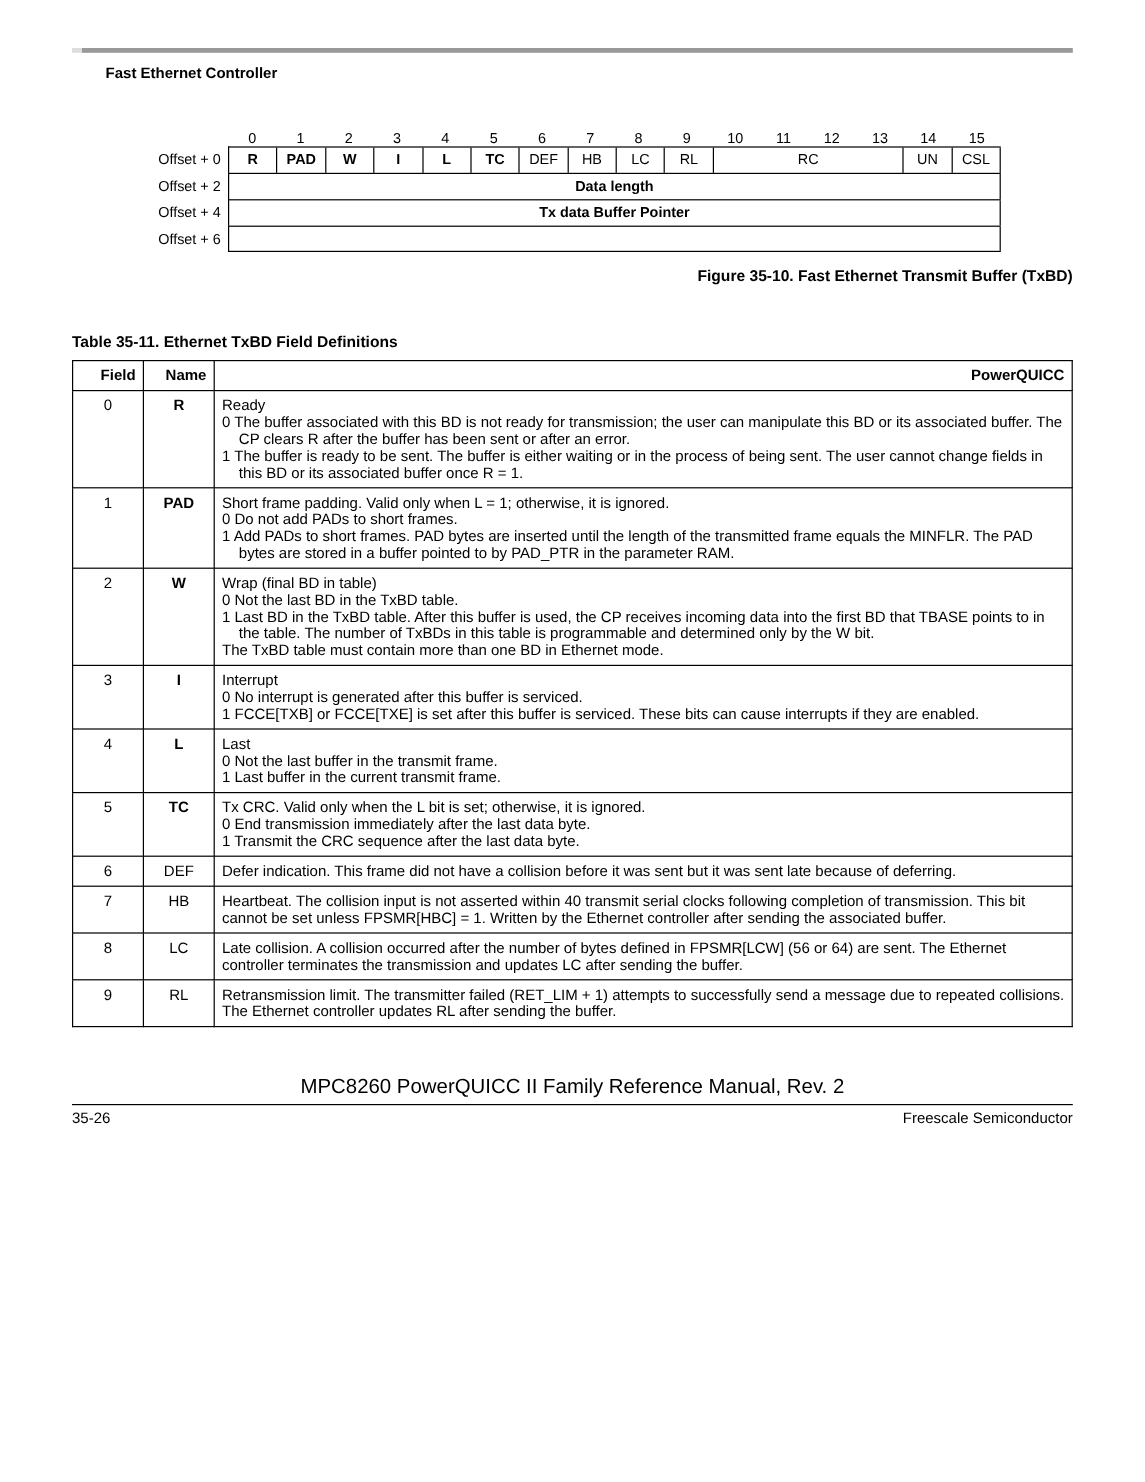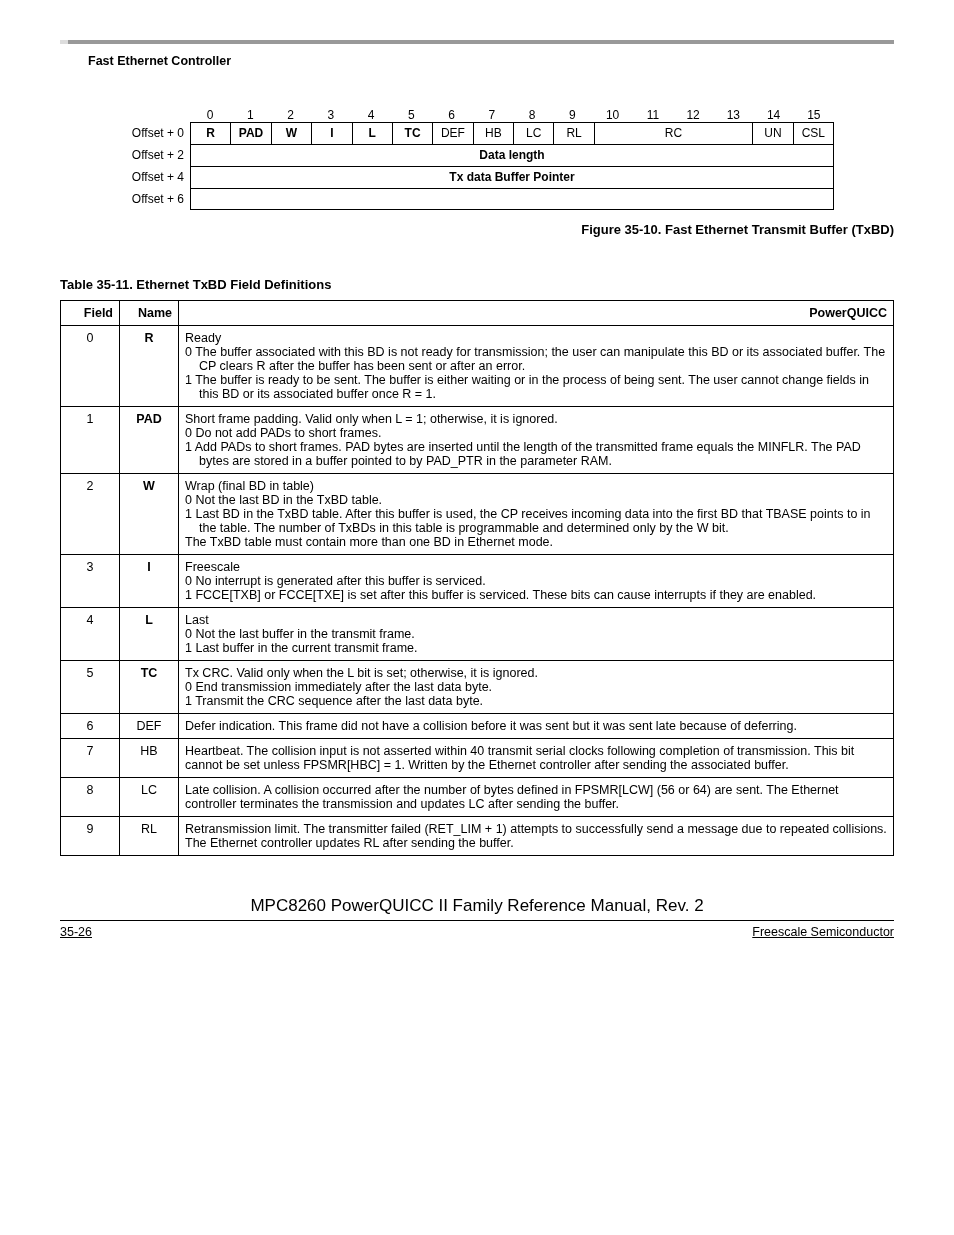--- a/index.html
+++ b/index.html
@@ -102,21 +102,20 @@
     font-weight: normal;
     font-size: 17px;
     margin-top: 40px;
   }
   .footer-rule { height:1px; background:#000; margin-top:4px; }
   .footer-row {
     display: flex;
     justify-content: space-between;
     font-size: 12.5px;
     margin-top: 4px;
-    text-decoration: underline;
   }
 </style>
 </head>
 <body>
 
 <div class="top-rule"></div>
 <div class="section-title">Fast Ethernet Controller</div>
 
 <div class="bit-wrapper">
   <div class="bit-numbers" id="bit-numbers">
@@ -213,21 +212,21 @@
           <span class="desc-line">Wrap (final BD in table)</span>
           <span class="desc-indent">0  Not the last BD in the TxBD table.</span>
           <span class="desc-indent">1  Last BD in the TxBD table. After this buffer is used, the CP receives incoming data into the first BD that TBASE points to in the table. The number of TxBDs in this table is programmable and determined only by the W bit.</span>
           <span class="desc-line">The TxBD table must contain more than one BD in Ethernet mode.</span>
         </td>
       </tr>
       <tr>
         <td class="fcol">3</td>
         <td class="ncol bold">I</td>
         <td>
-          <span class="desc-line">Freescale</span>
+          <span class="desc-line">Interrupt</span>
           <span class="desc-indent">0  No interrupt is generated after this buffer is serviced.</span>
           <span class="desc-indent">1  FCCE[TXB] or FCCE[TXE] is set after this buffer is serviced. These bits can cause interrupts if they are enabled.</span>
         </td>
       </tr>
       <tr>
         <td class="fcol">4</td>
         <td class="ncol bold">L</td>
         <td>
           <span class="desc-line">Last</span>
           <span class="desc-indent">0  Not the last buffer in the transmit frame.</span>

